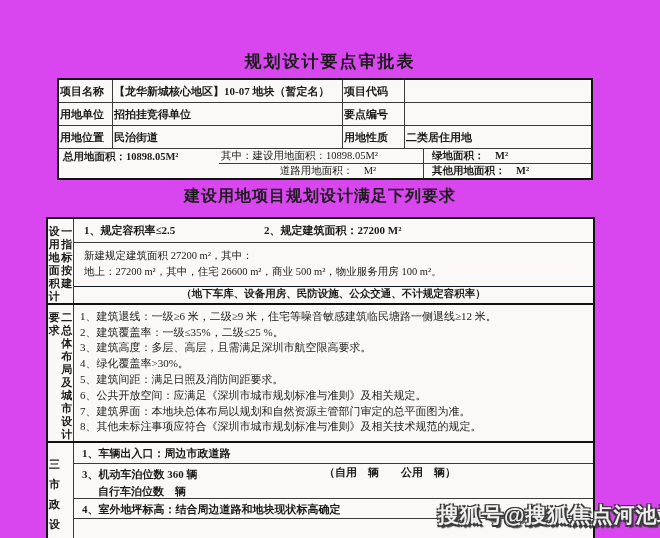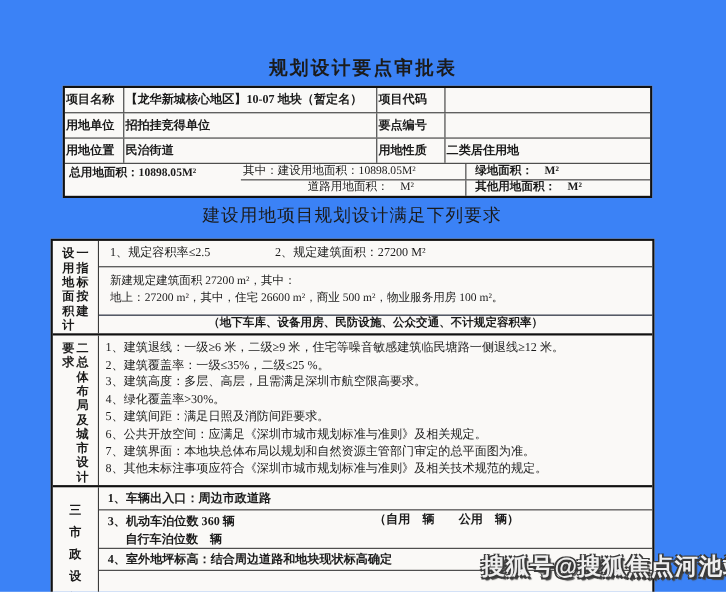--- a/index.html
+++ b/index.html
@@ -1,31 +1,31 @@
 <!DOCTYPE html>
 <html><head>
 <meta charset="utf-8">
 <style>
   html,body{margin:0;padding:0;}
   .page{
     position:relative;
     width:660px;height:538px;
-    background:#3b82f6;
+    background:#d946ef;
     overflow:hidden;
     font-family:"Liberation Serif","DejaVu Serif",serif;
     color:#1b1b1b;
   }
   
   .doc-title{
     position:absolute;top:50px;left:0;width:660px;
     text-align:center;font-size:17px;font-weight:700;letter-spacing:2px;
   }
   .req-title{
     position:absolute;top:186px;left:0;width:640px;
-    text-align:center;font-size:16px;font-weight:400;letter-spacing:1px;
+    text-align:center;font-size:16px;font-weight:700;letter-spacing:1px;
   }
   
   .t1{
     position:absolute;left:57px;top:78px;width:536px;
     border:2px solid #111;background:#faf9f7;box-sizing:border-box;
   }
   .t1-row{display:flex;height:22px;line-height:22px;border-bottom:1px solid #3b3b3b;font-size:11px;}
   .t1-cell{box-sizing:border-box;padding-left:1px;overflow:hidden;white-space:nowrap;}
   .t1-label{width:53px;font-weight:700;}
   .t1-val1{width:230px;border-left:1px solid #3b3b3b;font-weight:700;}
@@ -40,32 +40,32 @@
   .t1-area-mid.indent{padding-left:14px;text-align:center;}
   .t1-area-end{flex:1;border-left:1px solid #3b3b3b;box-sizing:border-box;padding-left:8px;font-weight:600;white-space:nowrap;}
   
   .t2{
     position:absolute;left:46px;top:217px;width:549px;height:340px;
     border:2px solid #111;background:#faf9f7;box-sizing:border-box;
   }
   .sec{display:flex;}
   .sec + .sec{border-top:2px solid #111;}
   .side{
-    width:42px;box-sizing:border-box;border-right:1px solid #3b3b3b;
-    display:flex;justify-content:center;gap:0;
+    width:26px;box-sizing:border-box;border-right:1px solid #3b3b3b;
+    display:flex;justify-content:space-between;gap:0;
   }
   .vcol{
     width:13px;word-break:break-all;text-align:center;
     font-size:11px;font-weight:700;line-height:1.18;
   }
   .sec1 .side,.sec2 .side{padding-top:6px;}
   .sec3 .side{padding-top:11px;}
   .sec3 .vcol{line-height:1.82;}
   .content{flex:1;display:flex;flex-direction:column;min-width:0;}
-  .s1r1{height:23px;line-height:23px;border-bottom:1px solid #3b3b3b;display:flex;font-size:11px;font-weight:400;}
+  .s1r1{height:23px;line-height:23px;border-bottom:1px solid #3b3b3b;display:flex;font-size:11px;font-weight:700;gap:30px;}
   .s1r1 .seg1{padding-left:10px;width:160px;box-sizing:border-box;white-space:nowrap;}
   .s1r1 .seg2{white-space:nowrap;}
   .s1r2{height:44px;border-bottom:1px solid #0f172a;box-sizing:border-box;padding:5px 0 0 10px;font-size:10.5px;line-height:16px;}
   .s1r3{height:14px;line-height:14px;text-align:center;font-size:10.5px;font-weight:700;}
   .s2-list{padding:4px 4px 4px 6px;font-size:11px;line-height:15.8px;font-weight:400;}
   .s2-item{white-space:nowrap;overflow:hidden;}
   .s3-row{position:relative;border-bottom:1px solid #3b3b3b;box-sizing:border-box;
           font-size:11px;font-weight:700;padding-left:8px;white-space:nowrap;}
   .s3-r1{height:21px;line-height:21px;}
   .s3-r2{height:22px;line-height:22px;}

